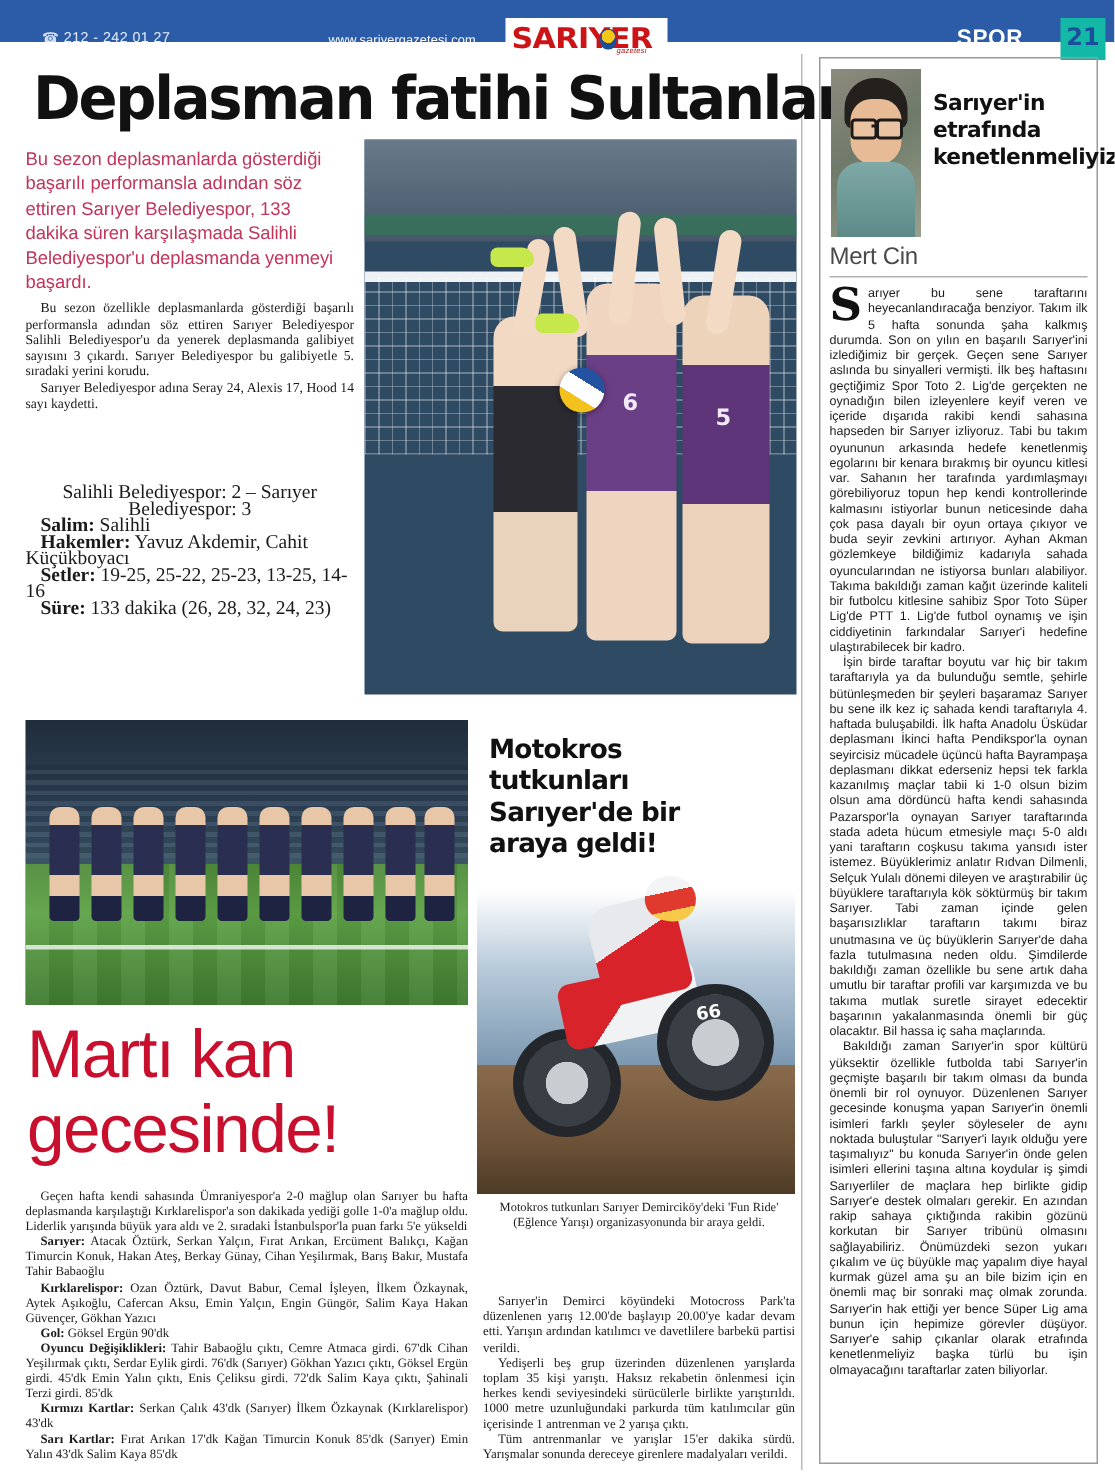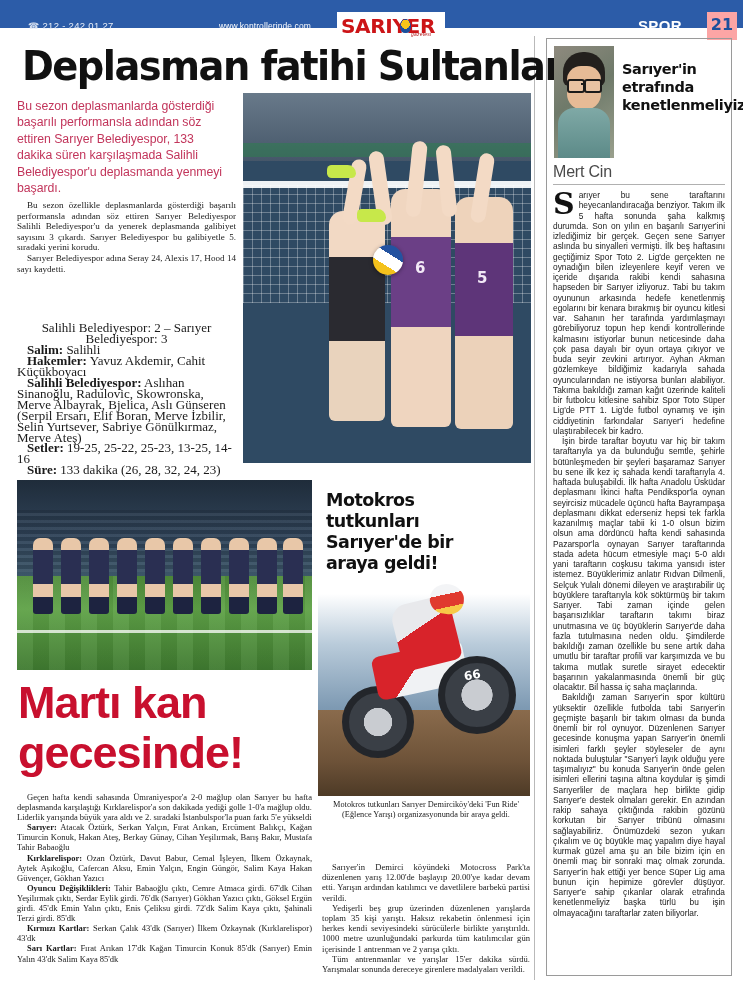--- a/index.html
+++ b/index.html
@@ -90,21 +90,21 @@
     right: 61px; top: 5px;
     color: #ffffff;
     font-size: 15px;
     font-weight: bold;
     letter-spacing: .4px;
   }
   .mh-pageno-box {
     position: absolute;
     right: 6px; top: 0;
     width: 30px; height: 28px;
-    background: #fca5a5;
+    background: #14b8a6;
   }
   .mh-pageno {
     position: absolute;
     left: 0; top: 3px;
     width: 30px;
     text-align: center;
     font-size: 16px;
     font-weight: bold;
     color: #1b4f9c;
     font-family: "DejaVu Sans", sans-serif;
@@ -314,21 +314,21 @@
   }
 
   
   .marti-headline {
     position: absolute;
     left: 18px; top: 650px;
     width: 300px;
     color: #c8102e;
     font-size: 45px;
     line-height: 50px;
-    font-weight: 700;
+    font-weight: 400;
     letter-spacing: -1px;
     font-family: "Liberation Sans", sans-serif;
   }
 
   
   .bottom-left-body {
     position: absolute;
     left: 17px; top: 764px;
     width: 295px;
     font-family: "Liberation Serif", serif;
@@ -512,21 +512,21 @@
   }
 </style>
 </head>
 <body>
 
 <div class="masthead">
   <div class="masthead-inner">
     <div class="mh-phone">
       <span class="cw">☎</span><span>212 - 242 01 27</span>
     </div>
-    <div class="mh-web">www.kontrollerinde.com</div>
+    <div class="mh-web">www.sariyergazetesi.com</div>
     <div class="mh-logo-box">
       <div class="mh-logo-text">SARIYER</div>
       <div class="mh-logo-emblem"></div>
       <div class="mh-logo-sub">gazetesi</div>
     </div>
     <div class="mh-spor">SPOR</div>
     <div class="mh-pageno-box">
       <div class="mh-pageno">21</div>
     </div>
   </div>
@@ -563,21 +563,20 @@
 
   <div class="left-body">
     <p>Bu sezon özellikle deplasmanlarda gösterdiği başarılı performansla adından söz ettiren Sarıyer Belediyespor Salihli Belediyespor'u da yenerek deplasmanda galibiyet sayısını 3 çıkardı. Sarıyer Belediyespor bu galibiyetle 5. sıradaki yerini korudu.</p>
     <p>Sarıyer Belediyespor adına Seray 24, Alexis 17, Hood 14 sayı kaydetti.</p>
   </div>
 
   <div class="match-facts">
     <p class="fact scoreline">Salihli Belediyespor: 2 – Sarıyer Belediyespor: 3</p>
     <p class="fact ind"><b>Salim:</b> <span>Salihli</span></p>
     <p class="fact ind"><b>Hakemler:</b> <span>Yavuz Akdemir, Cahit Küçükboyacı</span></p>
-    <p class="fact ind"><b>Salihli Belediyespor:</b> <span>Aslıhan Sinanoğlu, Radulovic, Skowronska, Merve Albayrak, Bjelica, Aslı Günseren (Serpil Ersarı, Elif Boran, Merve İzbilir, Selin Yurtsever, Sabriye Gönülkırmaz, Merve Ateş)</span></p>
     <p class="fact ind"><b>Setler:</b> <span>19-25, 25-22, 25-23, 13-25, 14-16</span></p>
     <p class="fact ind"><b>Süre:</b> <span>133 dakika (26, 28, 32, 24, 23)</span></p>
   </div>
 
   <div class="photo-team">
     <div class="tp-sky"></div>
     <div class="tp-stand"></div>
     <div class="tp-grass"></div>
     <div class="tp-line"></div>
     <div class="tp-player" style="left:16px"></div>
@@ -594,20 +593,21 @@
 
   <div class="marti-headline">
     <div>Martı kan</div>
     <div>gecesinde!</div>
   </div>
 
   <div class="bottom-left-body">
     <p>Geçen hafta kendi sahasında Ümraniyespor'a 2-0 mağlup olan Sarıyer bu hafta deplasmanda karşılaştığı Kırklarelispor'a son dakikada yediği golle 1-0'a mağlup oldu. Liderlik yarışında büyük yara aldı ve 2. sıradaki İstanbulspor'la puan farkı 5'e yükseldi</p>
     <p><b>Sarıyer:</b> <span>Atacak Öztürk, Serkan Yalçın, Fırat Arıkan, Ercüment Balıkçı, Kağan Timurcin Konuk, Hakan Ateş, Berkay Günay, Cihan Yeşilırmak, Barış Bakır, Mustafa Tahir Babaoğlu</span></p>
     <p><b>Kırklarelispor:</b> <span>Ozan Öztürk, Davut Babur, Cemal İşleyen, İlkem Özkaynak, Aytek Aşıkoğlu, Cafercan Aksu, Emin Yalçın, Engin Güngör, Salim Kaya Hakan Güvençer, Gökhan Yazıcı</span></p>
+    <p><b>Gol:</b> <span>Göksel Ergün 90'dk</span></p>
     <p><b>Oyuncu Değişiklikleri:</b> <span>Tahir Babaoğlu çıktı, Cemre Atmaca girdi. 67'dk Cihan Yeşilırmak çıktı, Serdar Eylik girdi. 76'dk (Sarıyer) Gökhan Yazıcı çıktı, Göksel Ergün girdi. 45'dk Emin Yalın çıktı, Enis Çeliksu girdi. 72'dk Salim Kaya çıktı, Şahinali Terzi girdi. 85'dk</span></p>
     <p><b>Kırmızı Kartlar:</b> <span>Serkan Çalık 43'dk (Sarıyer) İlkem Özkaynak (Kırklarelispor) 43'dk</span></p>
     <p><b>Sarı Kartlar:</b> <span>Fırat Arıkan 17'dk Kağan Timurcin Konuk 85'dk (Sarıyer) Emin Yalın 43'dk Salim Kaya 85'dk</span></p>
   </div>
 
   <div class="moto-box">
     <div class="moto-sky"></div>
     <div class="moto-dirt"></div>
     <div class="moto-bike-wheel mw2"></div>
     <div class="moto-body"></div>

